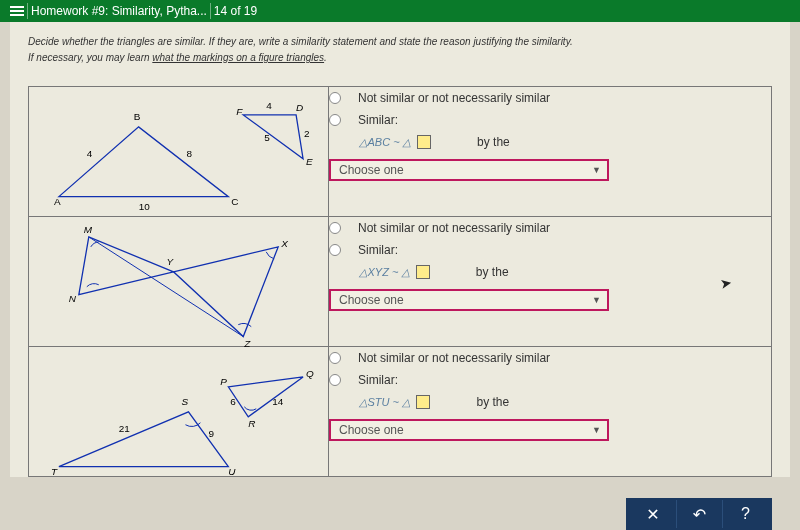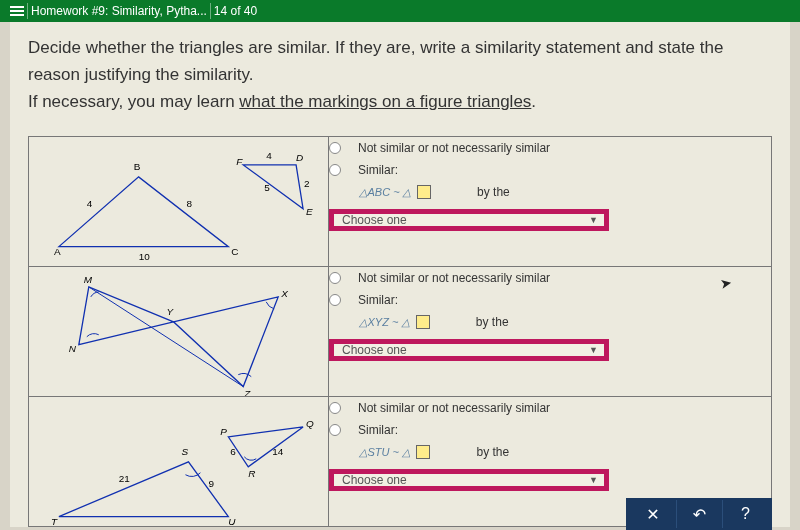--- a/index.html
+++ b/index.html
@@ -22,21 +22,21 @@
   }
   .hamburger { display:inline-flex; flex-direction:column; gap:2px; }
   .hamburger span { display:block; width:14px; height:2px; background:#fff; }
   .divider { width:1px; height:16px; background:rgba(255,255,255,0.4); }
   .content {
     background: #eceade;
     margin: 0 auto;
     width: 780px;
     padding: 12px 18px 0 18px;
   }
-  .prompt { font-size: 17px; line-height: 1.6; margin-bottom: 20px; }
+  .prompt { font-size: 10px; line-height: 1.6; margin-bottom: 20px; font-style: italic; }
   .underline { text-decoration: underline; }
   .qtable {
     border: 1px solid #777;
     border-collapse: collapse;
     width: 100%;
     margin-top: 10px;
   }
   .qtable td { border: 1px solid #777; vertical-align: top; padding: 0; }
   .figcell { width: 300px; height: 130px; position: relative; }
   .anscell { padding: 6px 10px 6px 10px; position: relative; }
@@ -46,21 +46,21 @@
     background: radial-gradient(circle,#fff 0 100%);
     display:inline-block; flex:none;
   }
   .sim-line { display:flex; align-items:flex-end; gap:6px; margin:6px 0 10px 30px; font-size:12px; }
   .delta-label { color:#5a7fa0; font-style: italic; font-size:11px; }
   .ans-box {
     width: 14px; height: 14px; border:1px solid #666; background:#ffec8b;
     display:inline-block;
   }
   .select-box {
-    border:5px solid #be185d; background:#f2f0e4;
+    border:2px solid #be185d; background:#f2f0e4;
     height: 22px; width: 280px;
     display:flex; align-items:center; justify-content:space-between;
     padding: 0 6px 0 8px; font-size:12px; color:#555;
     margin-top:2px;
   }
   .select-arrow { font-size:9px; color:#555; }
   .footer-btns {
     position: absolute; right: 28px; bottom: 0px;
     background:#1a385f; height:32px; display:flex; align-items:center;
     padding: 0 4px;
@@ -83,21 +83,21 @@
 
   <div class="topbar">
     <span class="hamburger">
         <span></span>
         <span></span>
         <span></span>
       </span>
     <span class="divider"></span>
     <span>Homework #9: Similarity, Pytha...</span>
     <span class="divider"></span>
-    <span>14 of 40</span>
+    <span>14 of 19</span>
   </div>
 
   <div class="content">
     <div class="prompt">
       <div>Decide whether the triangles are similar. If they are, write a similarity statement and state the reason justifying the similarity.</div>
       <div>
         <span>If necessary, you may learn </span><span class="underline">what the markings on a figure triangles</span><span>.</span>
       </div>
     </div>
 

